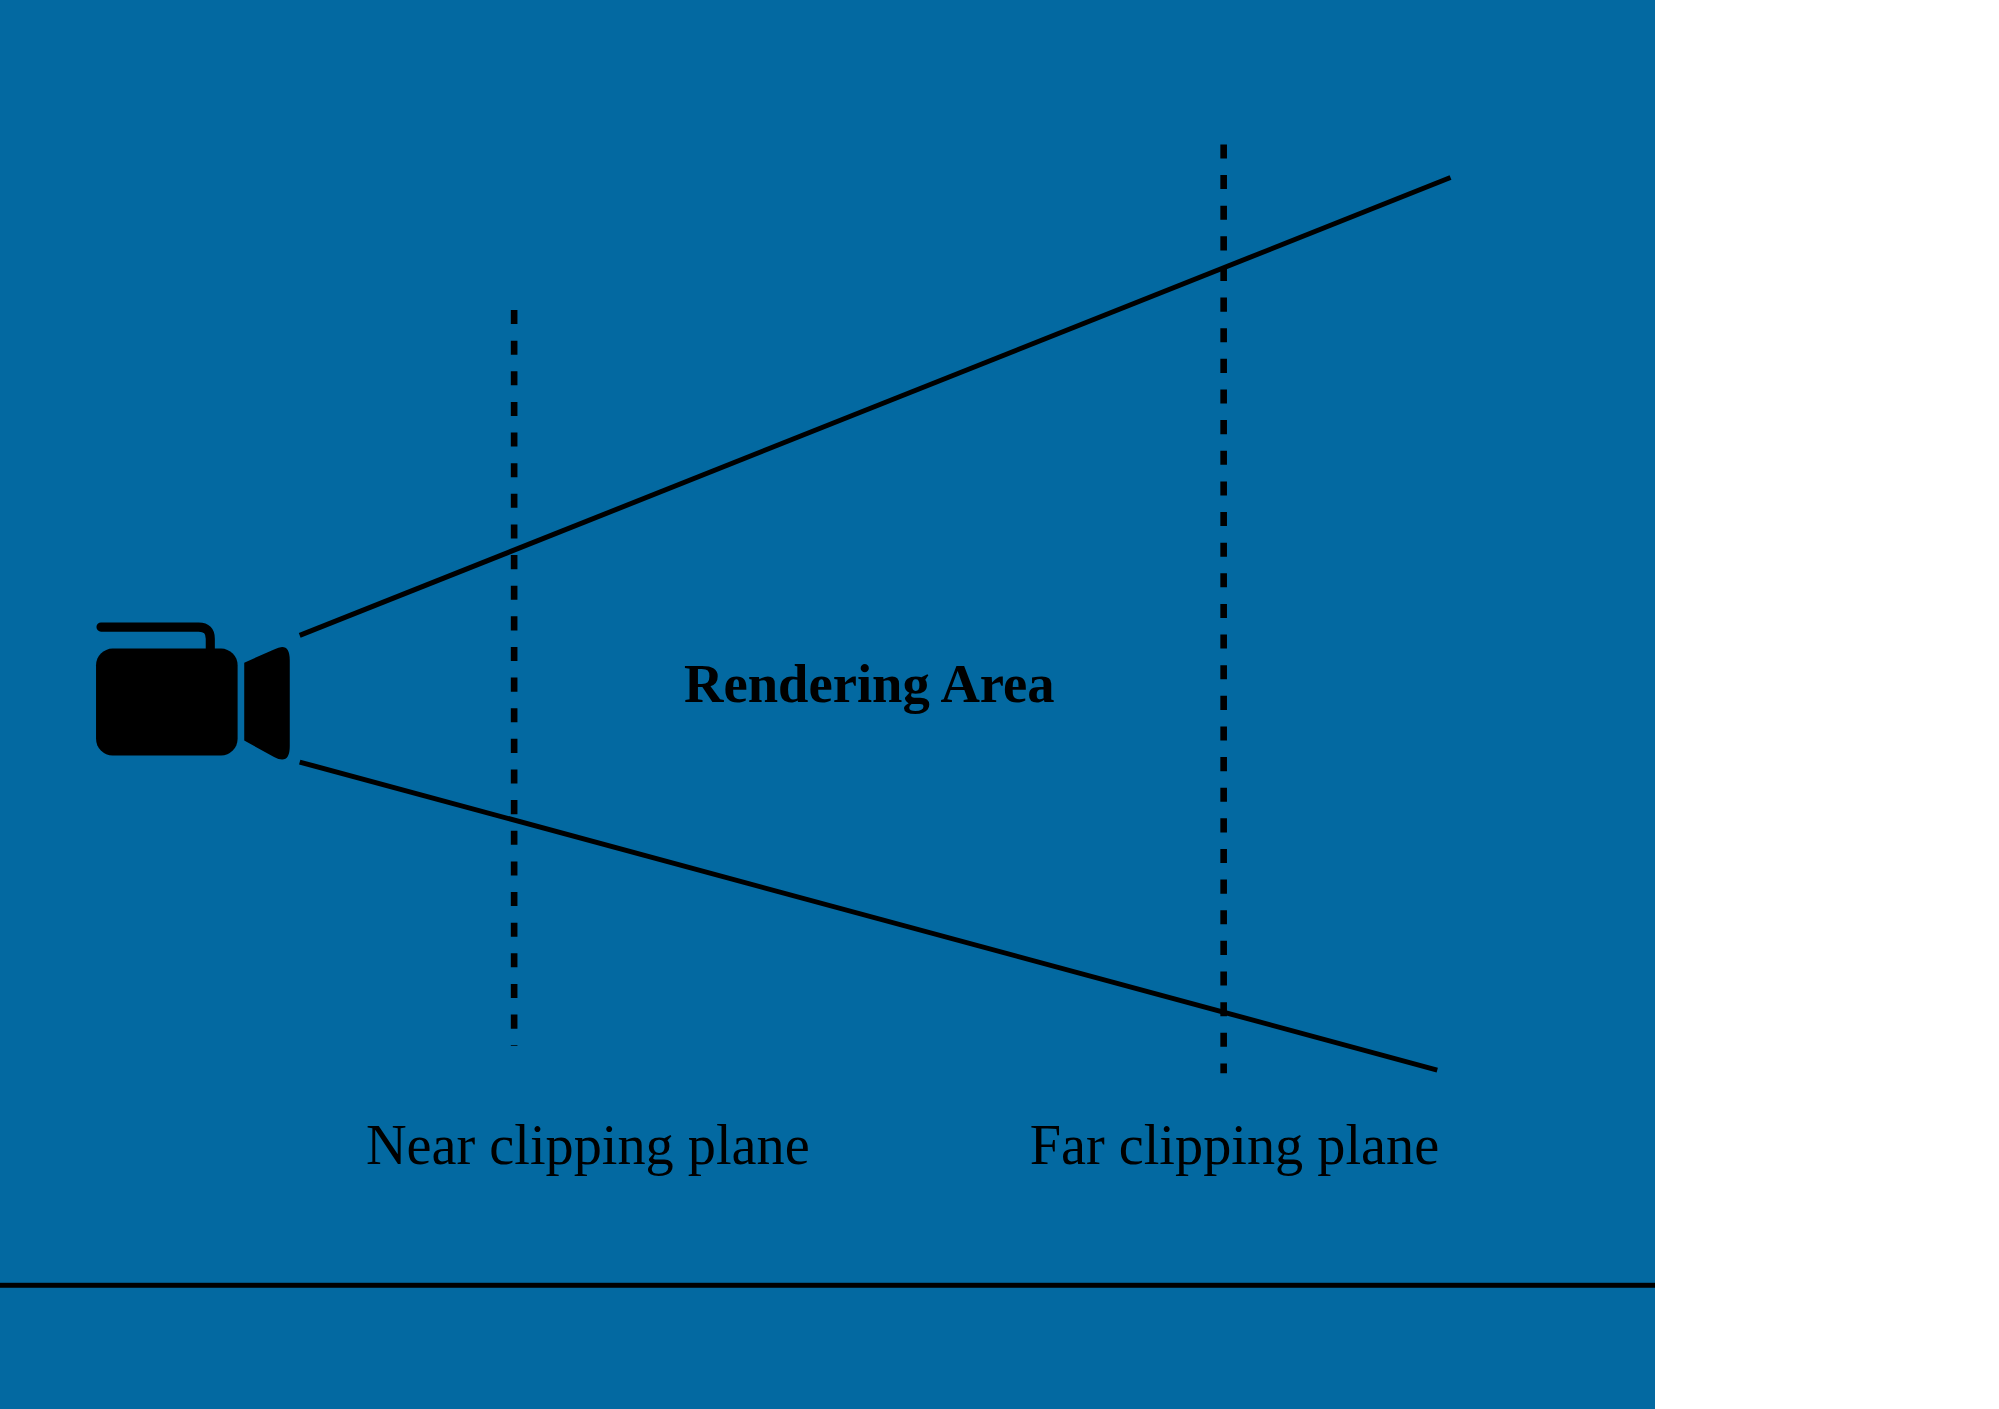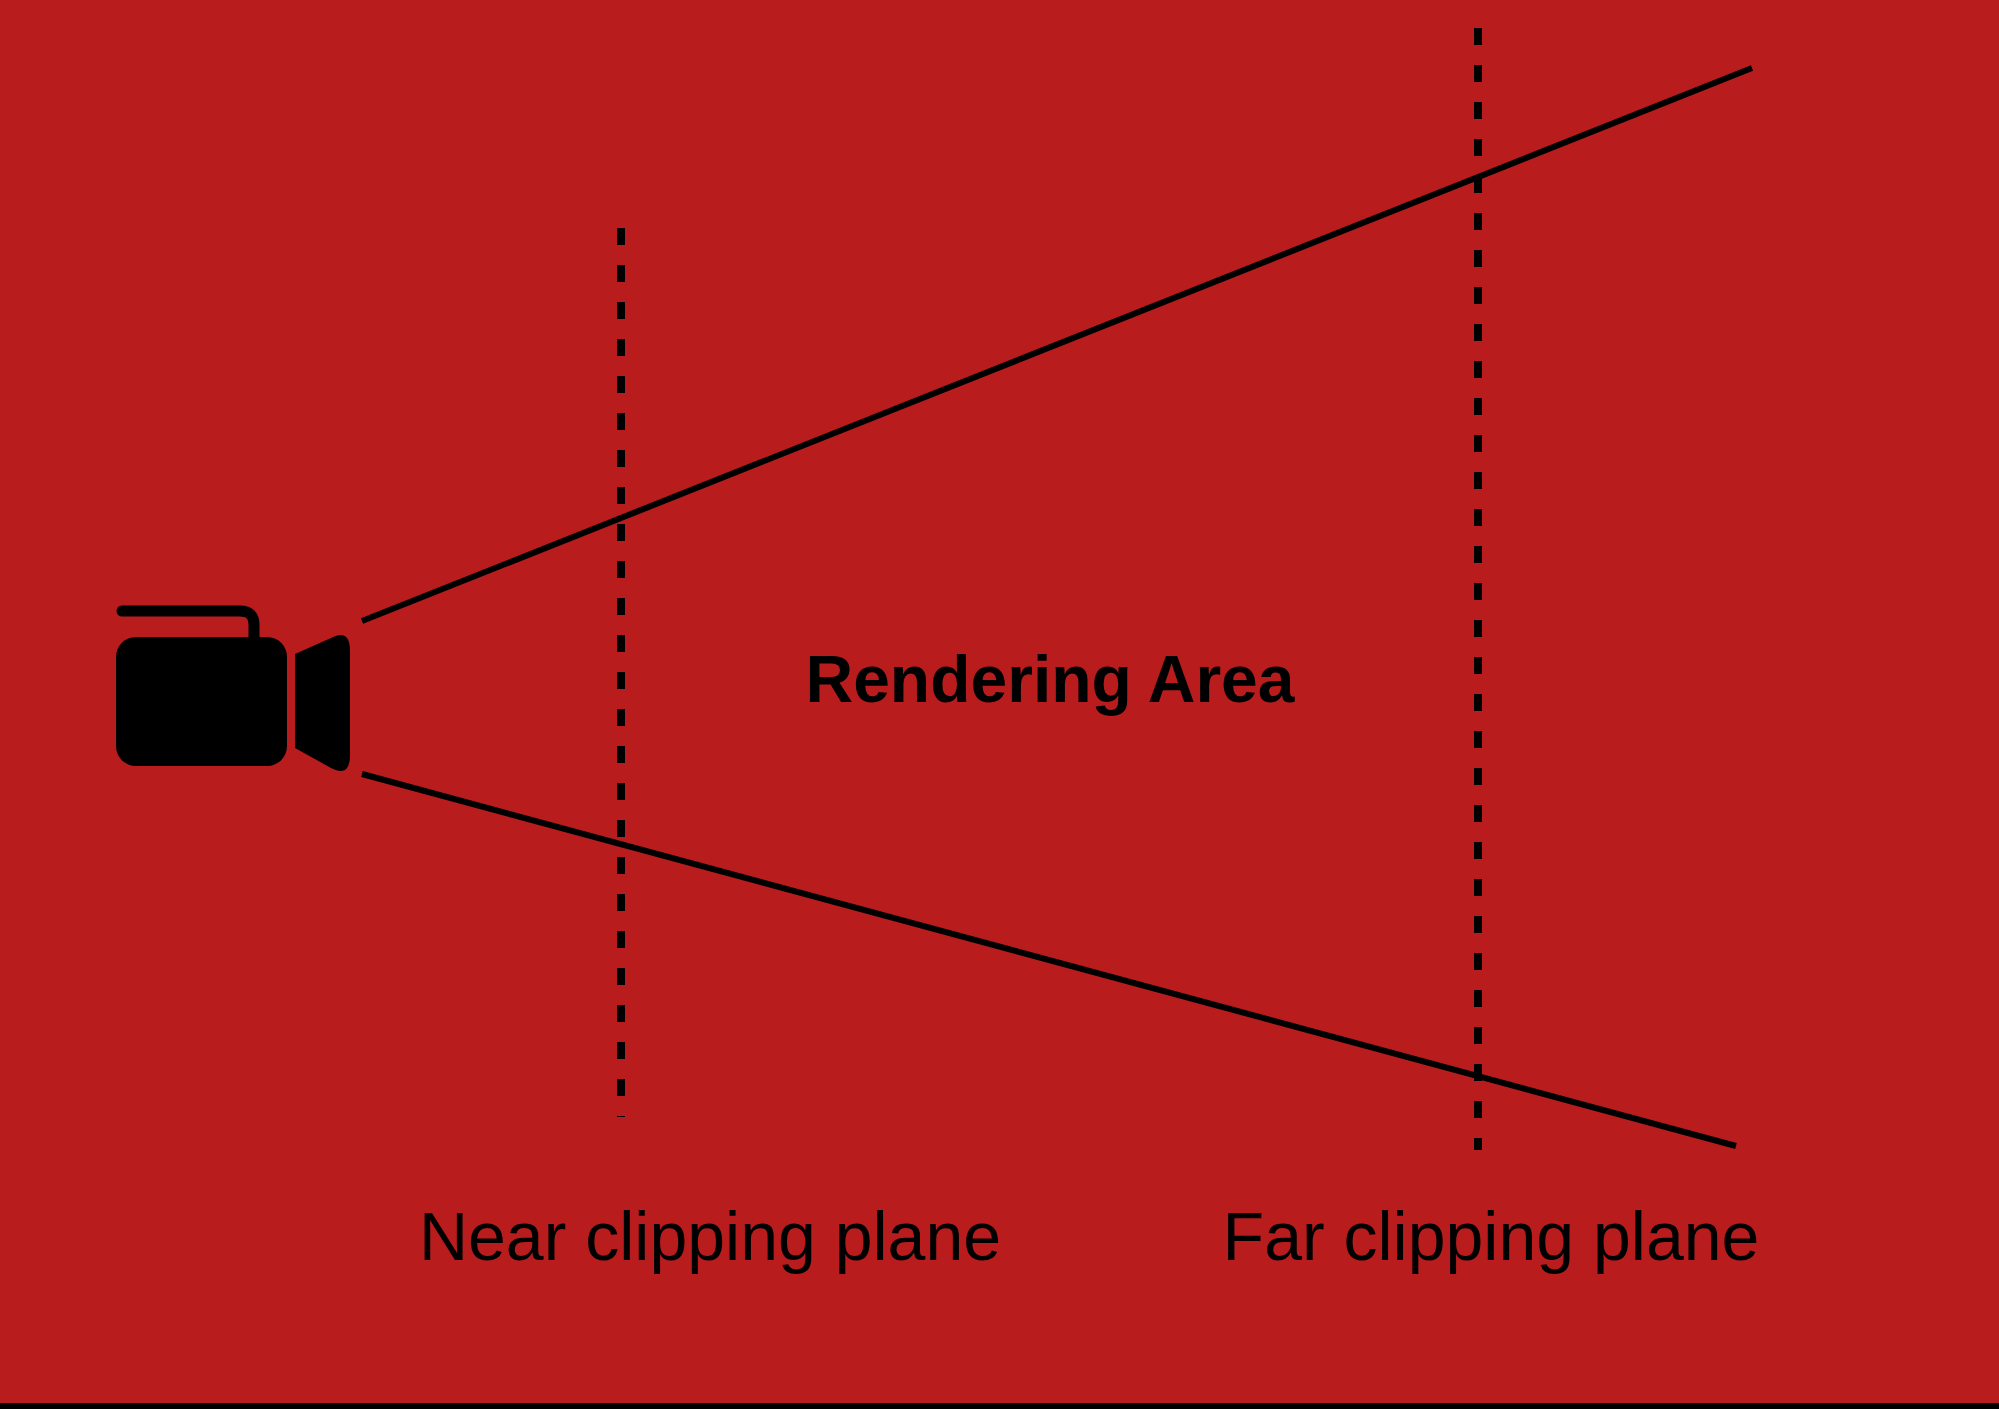--- a/index.html
+++ b/index.html
@@ -2,25 +2,25 @@
 <html><head>
 <meta charset="utf-8">
 <style>
   html, body {
     margin: 0;
     padding: 0;
     background: #ffffff;
   }
   .stage {
     position: relative;
-    width: 1999px;
+    width: 1655px;
     height: 1409px;
-    background: #b91c1c;
+    background: #0369a1;
     overflow: hidden;
-    font-family: Liberation Sans, sans-serif;
+    font-family: Liberation Serif, serif;
   }
   .stage svg {
     display: block;
     width: 100%;
     height: 100%;
   }
   .frustum-line {
     stroke: #000000;
     stroke-width: 6;
     stroke-linecap: butt;

